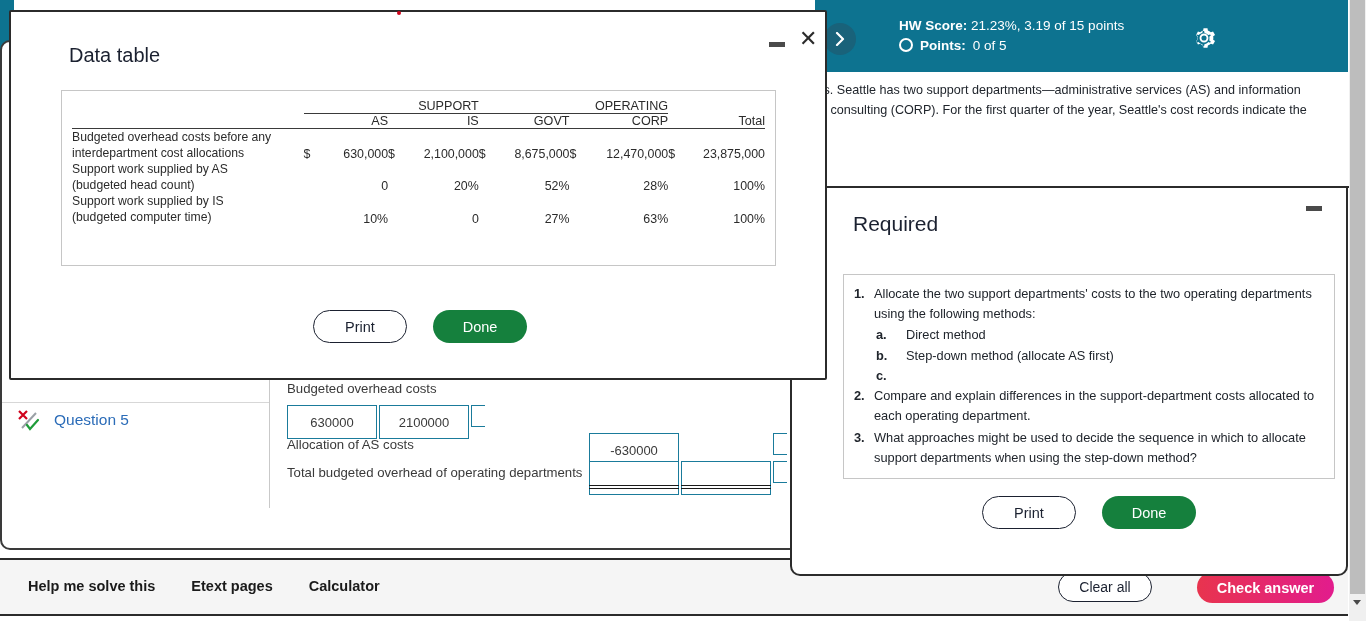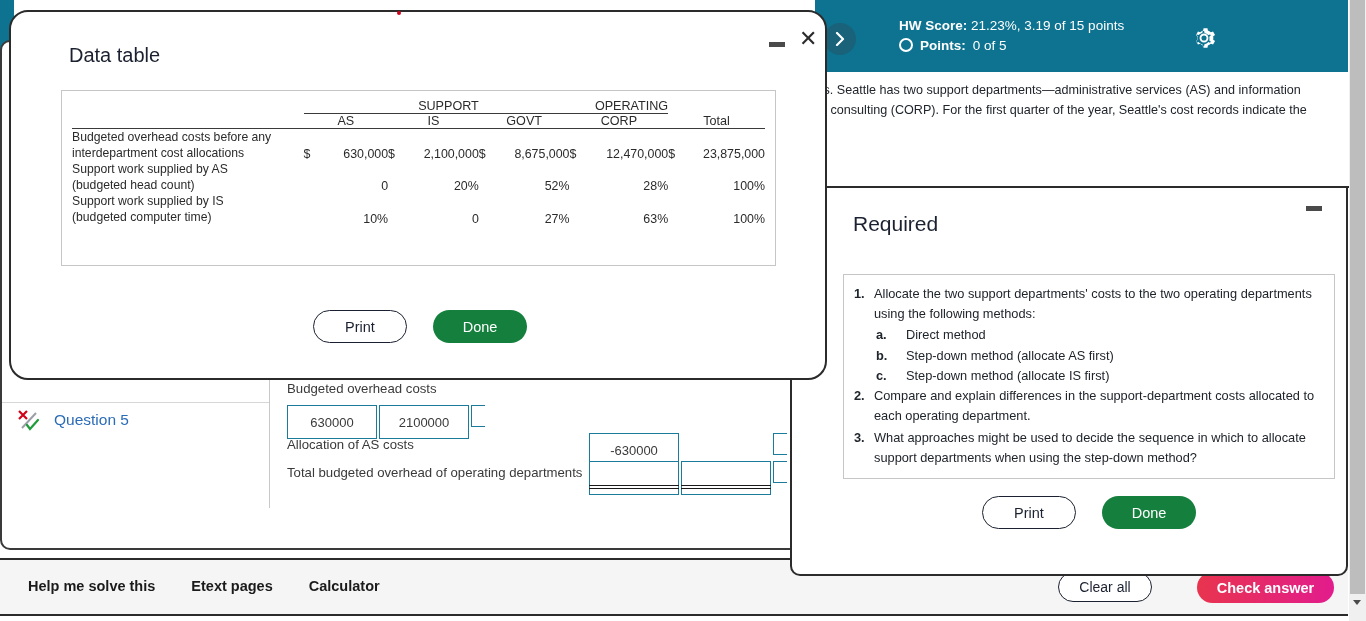--- a/index.html
+++ b/index.html
@@ -220,21 +220,21 @@
     font-family:"Liberation Sans", sans-serif;
   }
 
   
   .red-dot {
     position:absolute; left:397px; top:11px; width:4px; height:4px;
     background:#d0021b; border-radius:50%; z-index:12;
   }
   .dt-modal {
     position:absolute; left:9px; top:10px; width:818px; height:370px;
-    background:#fff; border:2px solid #2b2b2b; border-radius:19px;
+    background:#fff; border:2px solid #2b2b2b; border-radius:2px;
     z-index:11;
   }
   .dt-title {
     position:absolute; left:58px; top:32px;
     font-size:20px; color:#1b2130;
   }
   .dt-minimize {
     position:absolute; left:758px; top:30px; width:16px; height:5px;
     background:#4a4a4a; cursor:pointer;
   }
@@ -251,21 +251,21 @@
     font-size:12.4px; color:#2b2b2b;
   }
   table.dt td, table.dt th { padding:0; font-weight:normal; }
   .grp-hdr {
     text-align:right; font-size:12.6px; padding-bottom:2px;
   }
   .grp-rule { border-bottom:1.4px solid #3a3a3a; }
   .col-hdr {
     text-align:center; font-size:12.6px; padding:3px 0 4px 0;
   }
-  .hdr-underline { border-bottom:1.4px solid #3a3a3a; }
+  .hdr-underline { border-bottom:1.4px solid #3a3a3a;text-align:right; }
   .rowlabel {
     text-align:left; font-weight:bold; font-size:12.2px;
     line-height:1.32; padding:3px 0; vertical-align:bottom;
   }
   .numcell {
     text-align:right; font-size:12.4px; padding:3px 0;
     vertical-align:bottom; white-space:nowrap;
   }
   .dollar { text-align:left; width:12px; font-size:12.4px; vertical-align:bottom;}
   .dt-buttons {
@@ -383,21 +383,20 @@
       <div class="req-sub">
         <span class="req-sublabel">a.</span>
         <span>Direct method</span>
       </div>
       <div class="req-sub">
         <span class="req-sublabel">b.</span>
         <span>Step-down method (allocate AS first)</span>
       </div>
       <div class="req-sub">
         <span class="req-sublabel">c.</span>
-        <span>Step-down method (allocate IS first)</span>
       </div>
       <div class="req-item">
         <span class="req-num">2.</span>
         <span>Compare and explain differences in the support-department costs allocated to each operating department.</span>
       </div>
       <div class="req-item">
         <span class="req-num">3.</span>
         <span>What approaches might be used to decide the sequence in which to allocate support departments when using the step-down method?</span>
       </div>
     </div>

